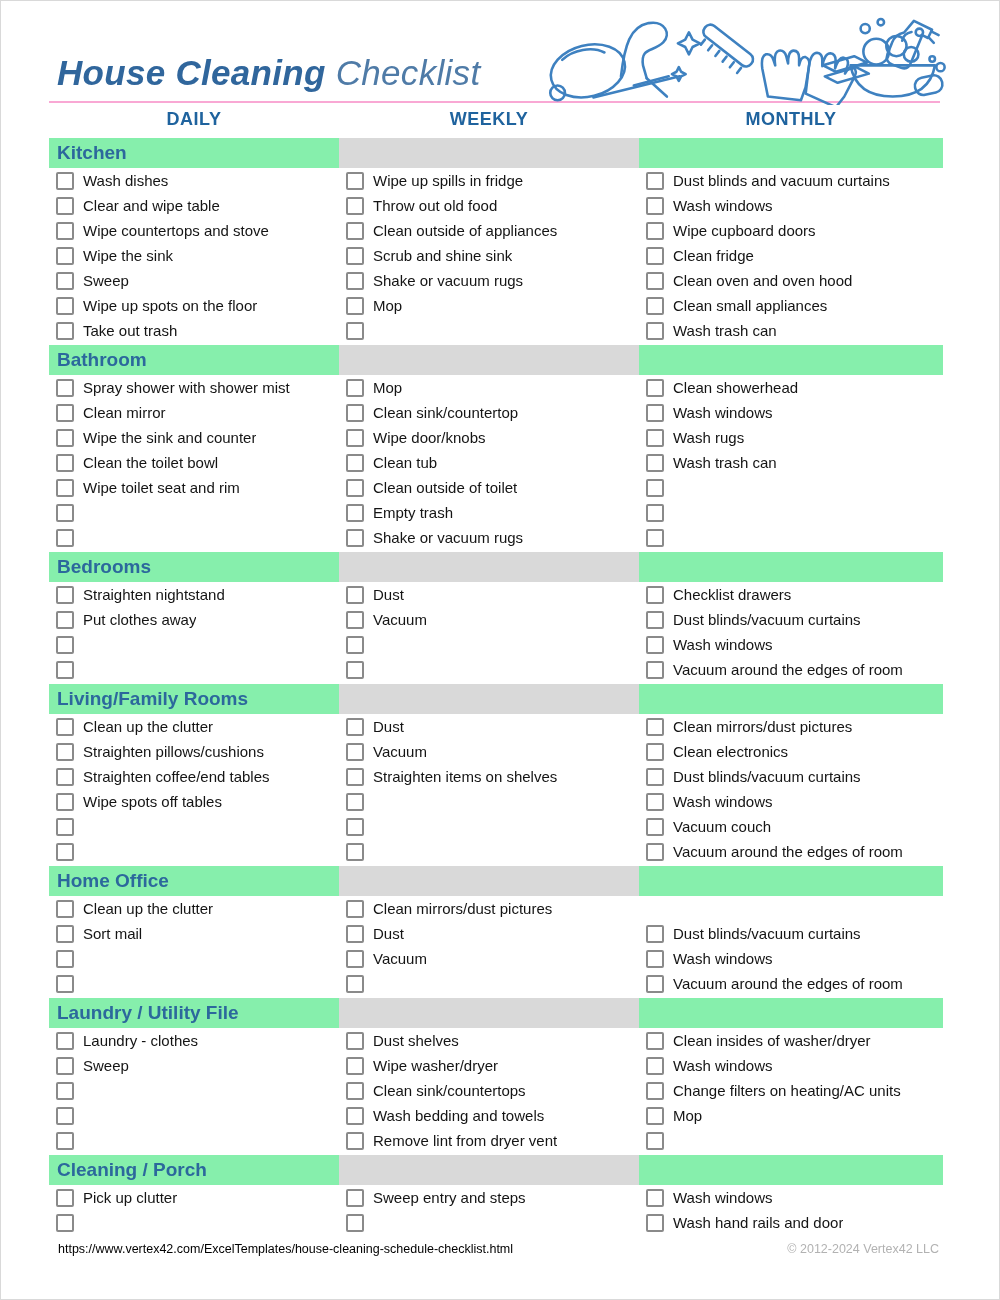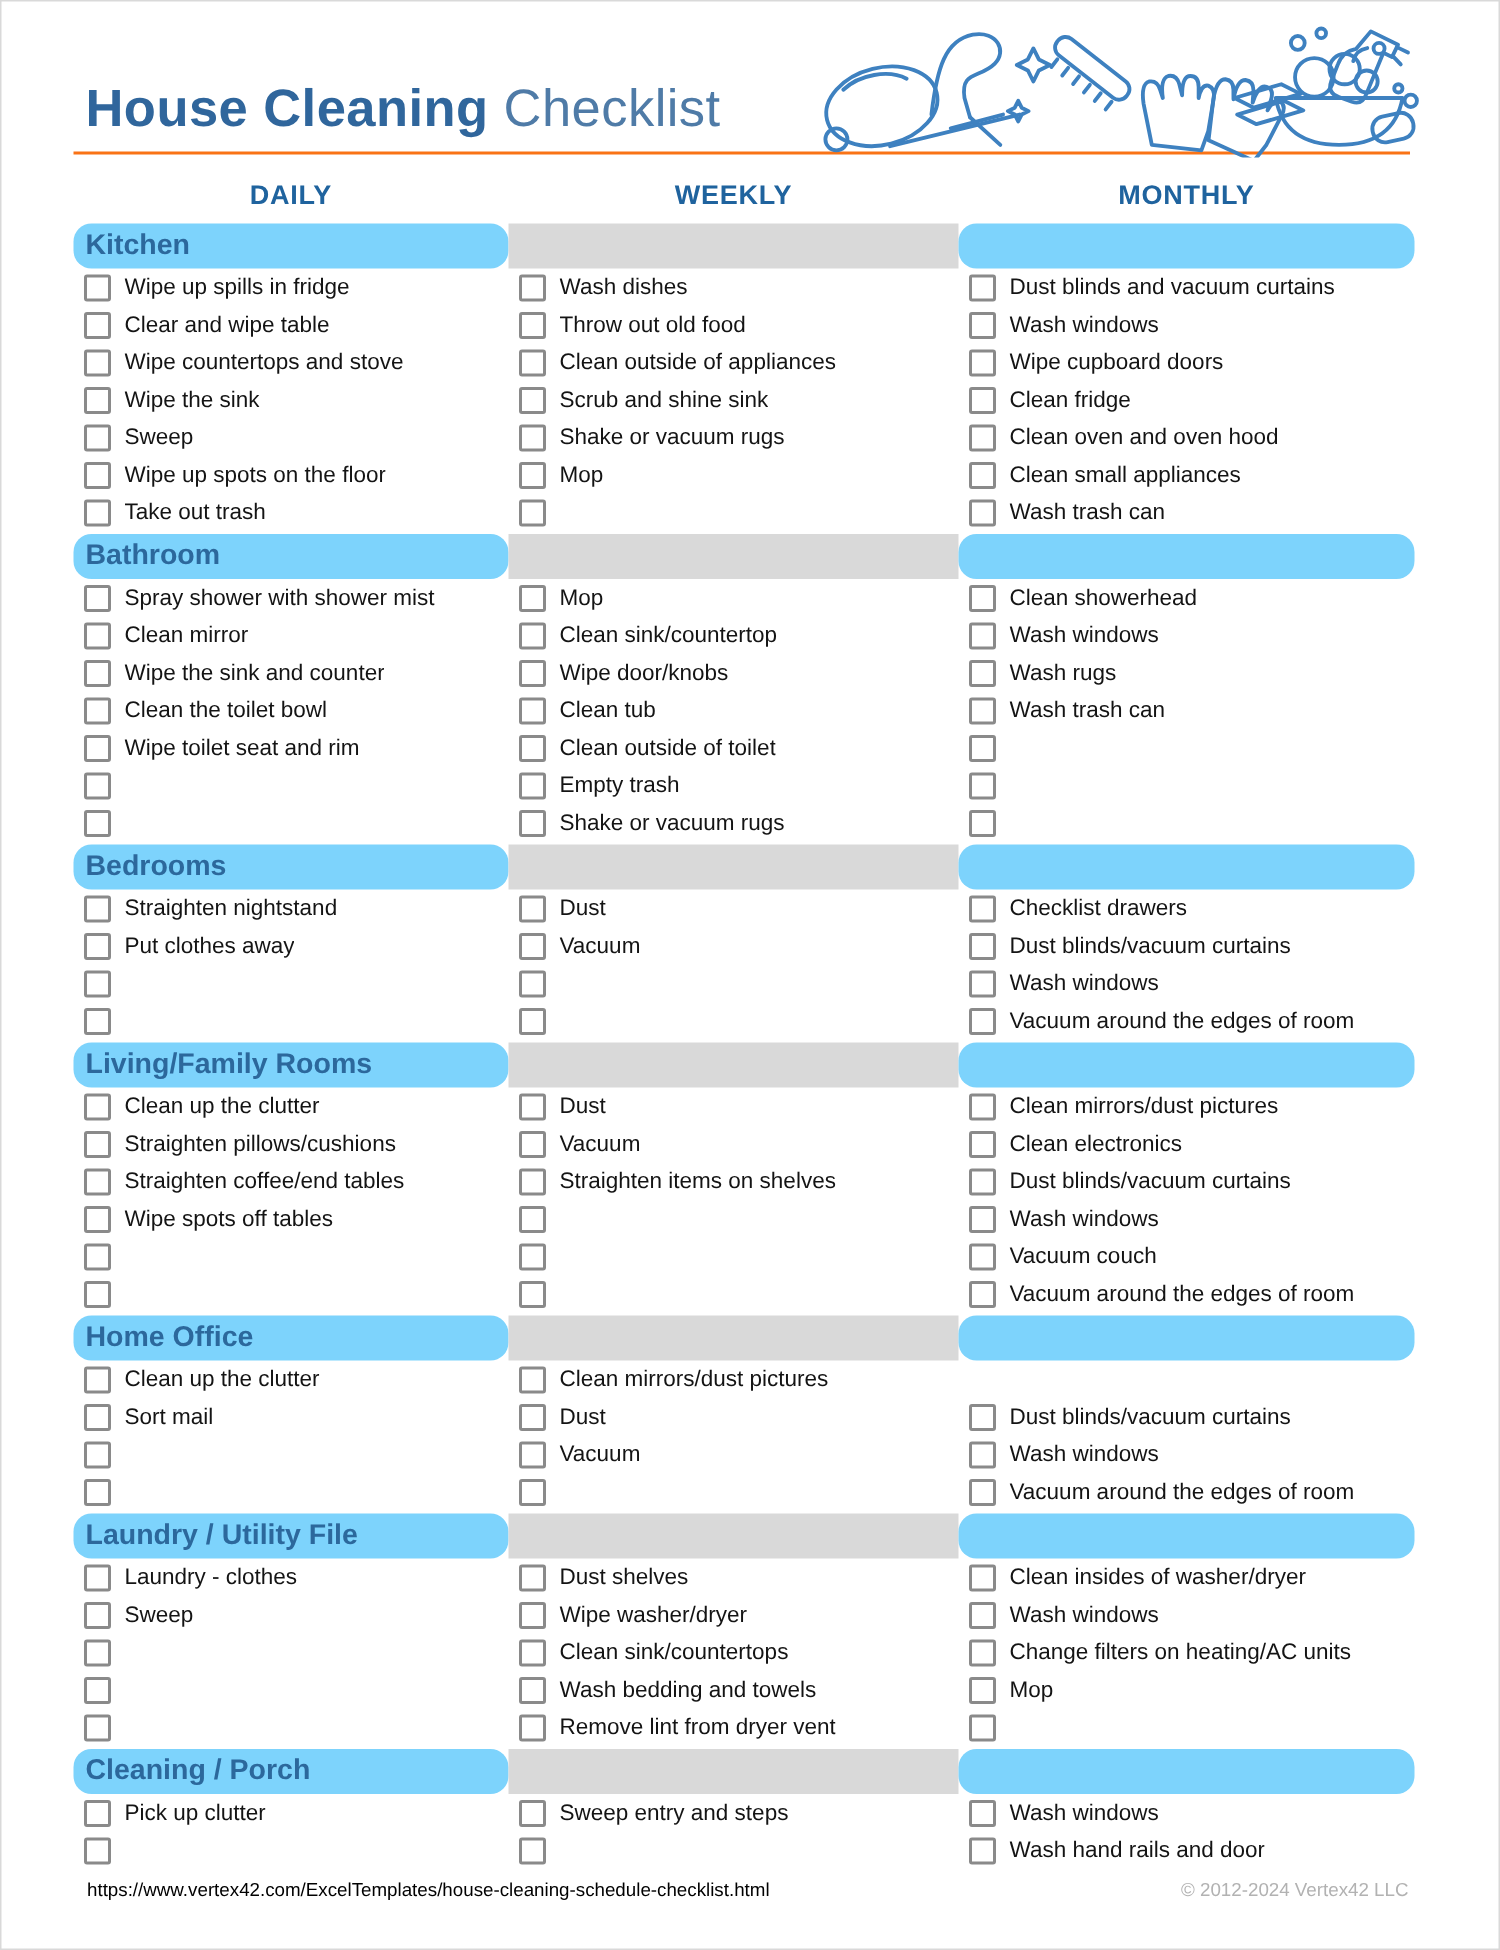--- a/index.html
+++ b/index.html
@@ -2,33 +2,33 @@
 <html><head>
 <meta charset="utf-8">
 <style>
   html,body{margin:0;padding:0;}
   body{
     width:1000px;height:1300px;box-sizing:border-box;position:relative;overflow:hidden;
     background:#ffffff;border:1px solid #d9d9d9;
     font-family:"Liberation Sans", sans-serif;
   }
   
-  .header{position:relative;height:100px;margin:0 59px 11px 48px;border-bottom:2px solid #f97316;}
+  .header{position:relative;height:100px;margin:0 59px 0 48px;border-bottom:2px solid #f9a8d4;font-style:italic;}
   .title{position:absolute;left:8px;bottom:8px;margin:0;font-size:35px;letter-spacing:.3px;color:#30669c;font-weight:bold;white-space:nowrap;}
   .title .light{font-weight:normal;color:#4f7ba7;}
   .illus{position:absolute;right:-6px;bottom:-4px;}
   
   .rowg{display:grid;grid-template-columns:290px 300px 304px;margin-left:48px;}
   .colheads{height:33px;align-items:center;}
   .colheads span{text-align:center;font-size:18px;font-weight:bold;letter-spacing:.5px;color:#1f639e;}
   
   .section{margin-top:2px;}
   .band{height:30px;align-items:stretch;}
   .band .c{display:flex;align-items:center;}
-  .band-blue{background:#7dd3fc;border-radius:12px;}
+  .band-blue{background:#86efac;}
   .band-gray{background:#d9d9d9;}
   .sname{font-size:19px;font-weight:bold;color:#2c689c;padding-left:8px;white-space:nowrap;}
   .row{height:25px;align-items:center;}
   .cell{display:flex;align-items:center;gap:9px;padding-left:7px;min-width:0;}
   .cb{width:14px;height:14px;flex:0 0 auto;background:#fff;border:2px solid #8a8a8a;border-radius:2px;}
   .task{font-size:15px;color:#141414;white-space:nowrap;overflow:hidden;}
   
   .footer{display:flex;justify-content:space-between;margin:7px 60px 0 57px;font-size:12.5px;color:#b2b2b2;}
   .footer .url{color:#000000;text-decoration:none;}
   svg{display:block;}
@@ -99,25 +99,25 @@
       <div class="rowg band">
         <div class="c band-blue">
           <span class="sname">Kitchen</span>
         </div>
         <div class="c band-gray"></div>
         <div class="c band-blue"></div>
       </div>
       <div class="rowg row">
         <div class="cell">
           <span class="cb"></span>
+          <span class="task">Wash dishes</span>
+        </div>
+        <div class="cell">
+          <span class="cb"></span>
           <span class="task">Wipe up spills in fridge</span>
-        </div>
-        <div class="cell">
-          <span class="cb"></span>
-          <span class="task">Wash dishes</span>
         </div>
         <div class="cell">
           <span class="cb"></span>
           <span class="task">Dust blinds and vacuum curtains</span>
         </div>
       </div>
       <div class="rowg row">
         <div class="cell">
           <span class="cb"></span>
           <span class="task">Clear and wipe table</span>

